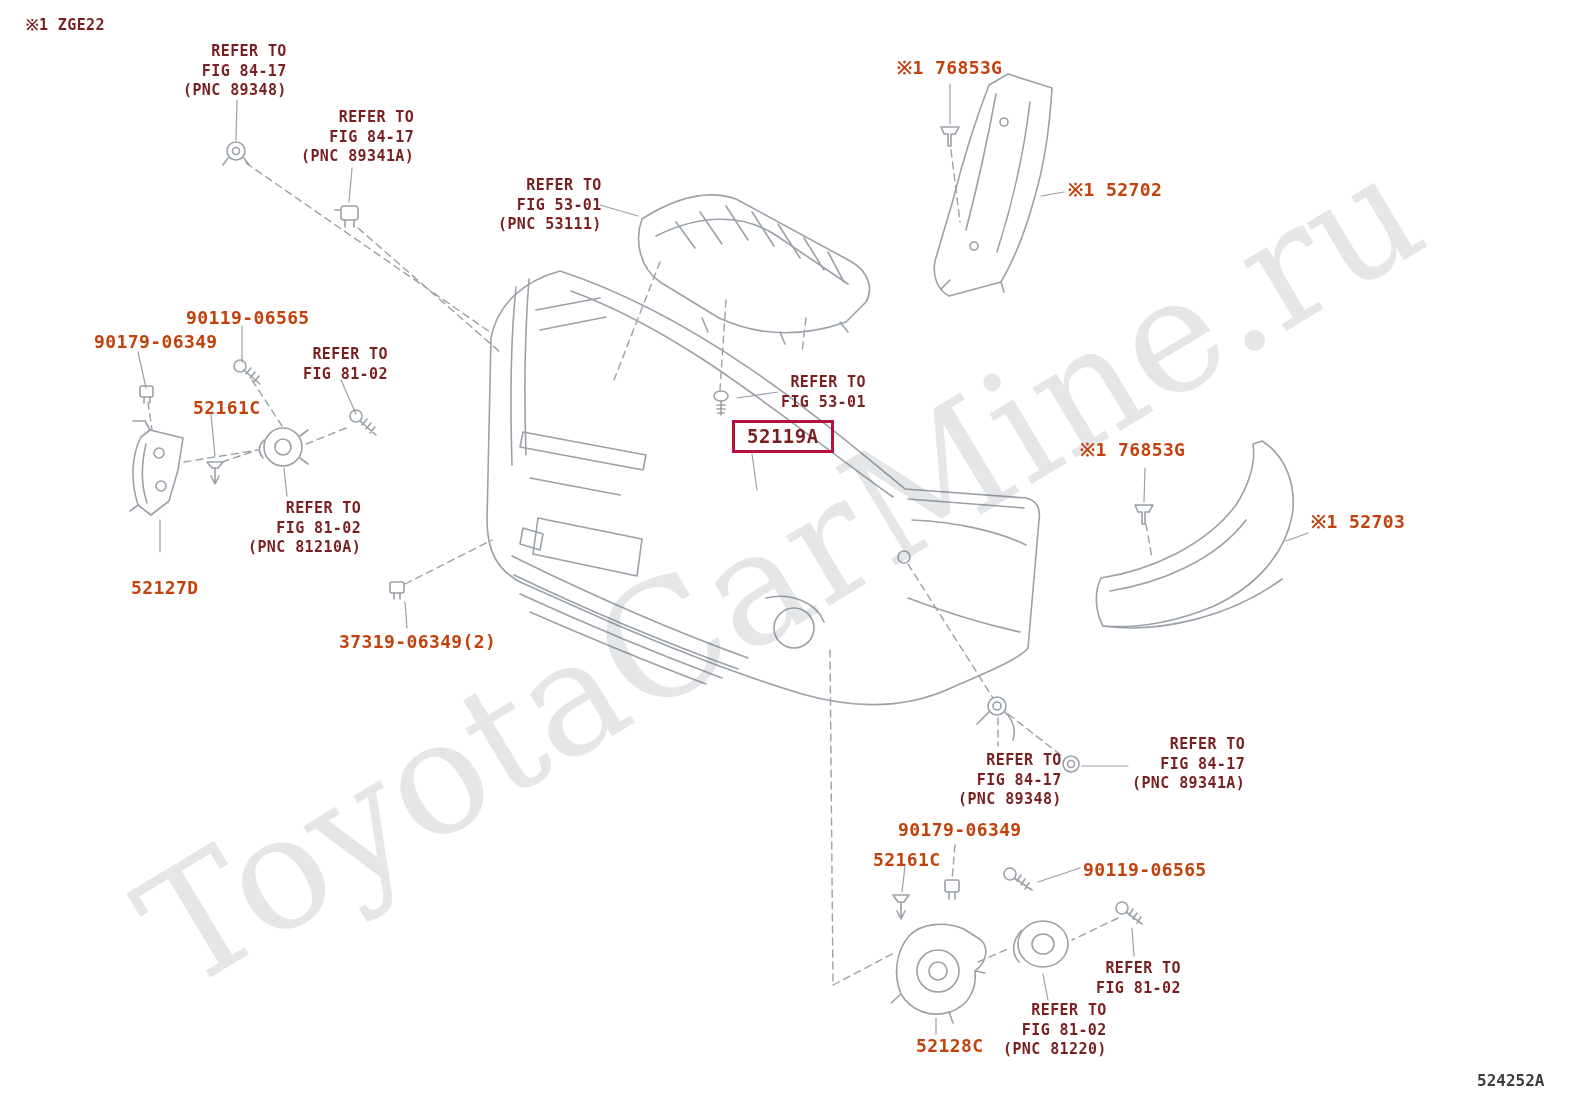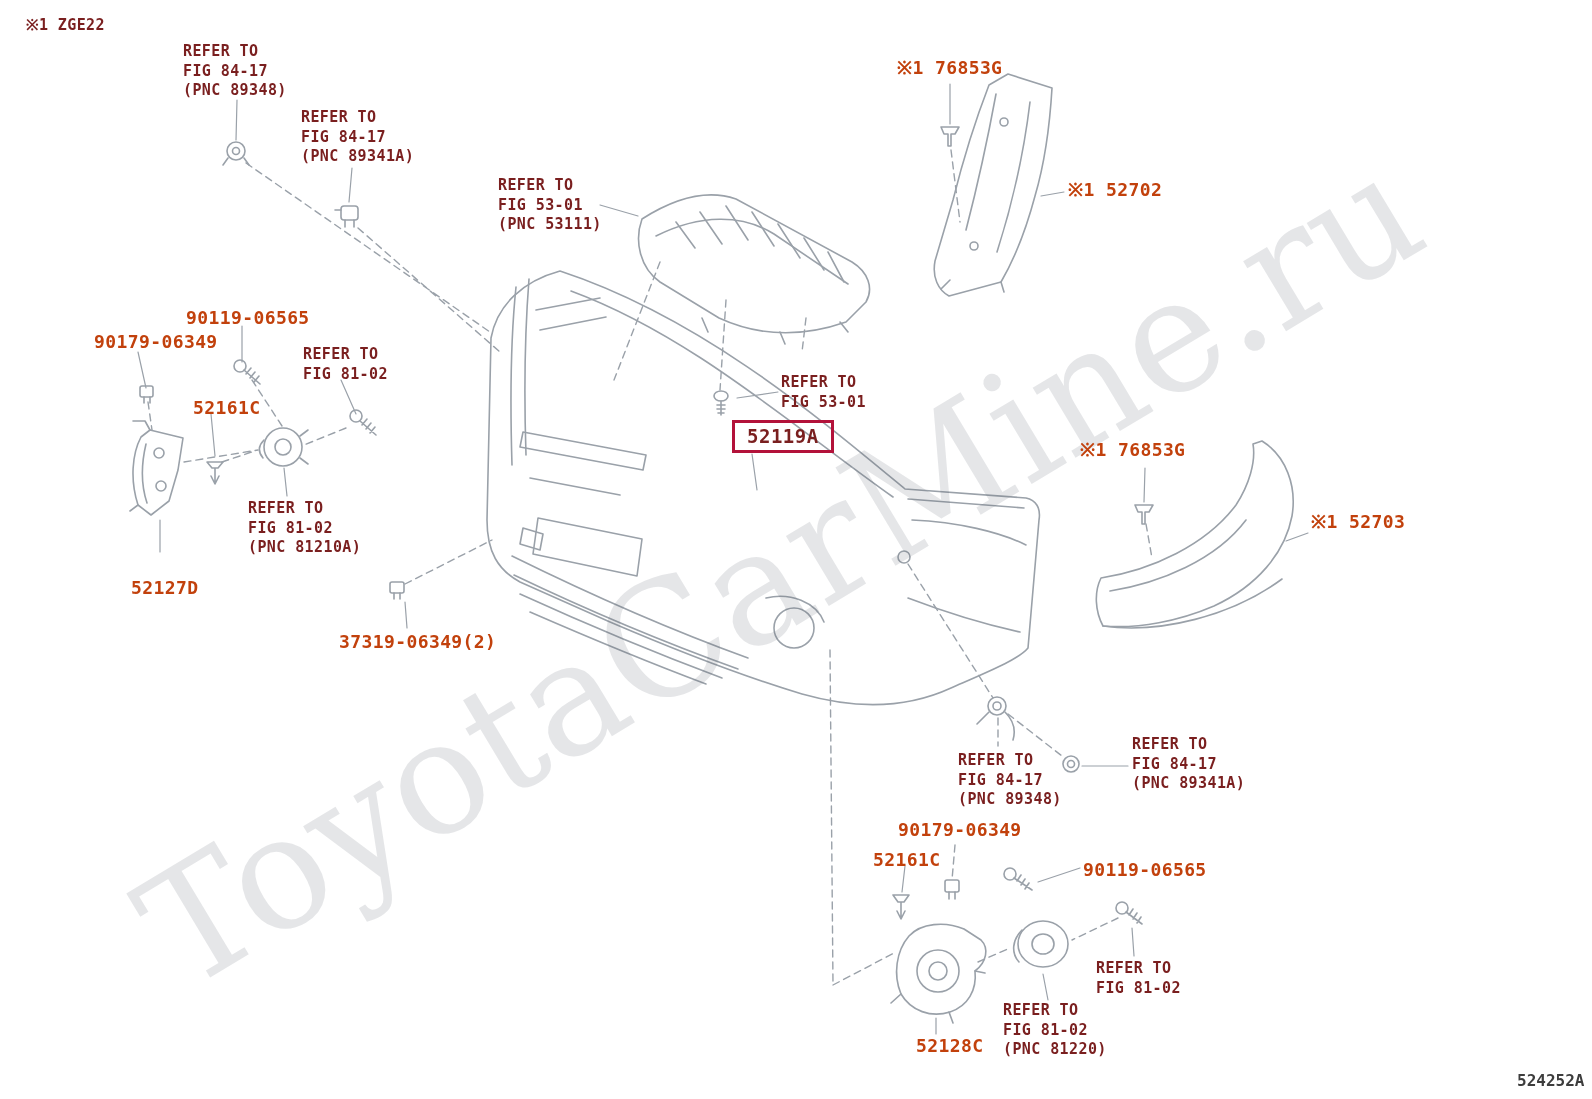--- a/index.html
+++ b/index.html
@@ -9,31 +9,31 @@
   }
   .art { position:absolute; left:0; top:0; }
   .art path, .art circle, .art rect, .art ellipse, .art line {
     stroke:#9aa1a9; fill:none; stroke-width:1.6;
     stroke-linecap:round; stroke-linejoin:round;
   }
   .art .dash { stroke-dasharray:7 5; stroke-width:1.4; }
   .art .leader { stroke-width:1.2; }
   .lbl {
     position:absolute; white-space:pre-line; font-weight:700;
-    font-size:15px; line-height:1.3; color:#7a1f1f; letter-spacing:.4px;
+    font-size:15px; line-height:1.3; color:#7a1f1f; letter-spacing:.4px;text-align:right;
   }
   .part {
     position:absolute; white-space:pre; font-weight:700;
     font-size:18px; line-height:1.2; color:#c2410c; letter-spacing:.4px;
   }
   .highlight {
     position:absolute; border:3px solid #b3123a; padding:2px 12px 3px;
     font-weight:700; font-size:19px; color:#7a1f1f; letter-spacing:.5px;
   }
-  .code { position:absolute; font-weight:700; font-size:16px; color:#3d3d3d;margin-left:40px; }
+  .code { position:absolute; font-weight:700; font-size:16px; color:#3d3d3d; }
   .watermark {
     position:absolute; left:49%; top:52%;
     transform:translate(-50%,-50%) rotate(-31deg);
     font-family:"DejaVu Serif", serif; font-size:158px; font-weight:400;
     color:rgba(95,100,110,0.16); white-space:nowrap;
     pointer-events:none; user-select:none;
   }
 </style>
 </head>
 <body>

